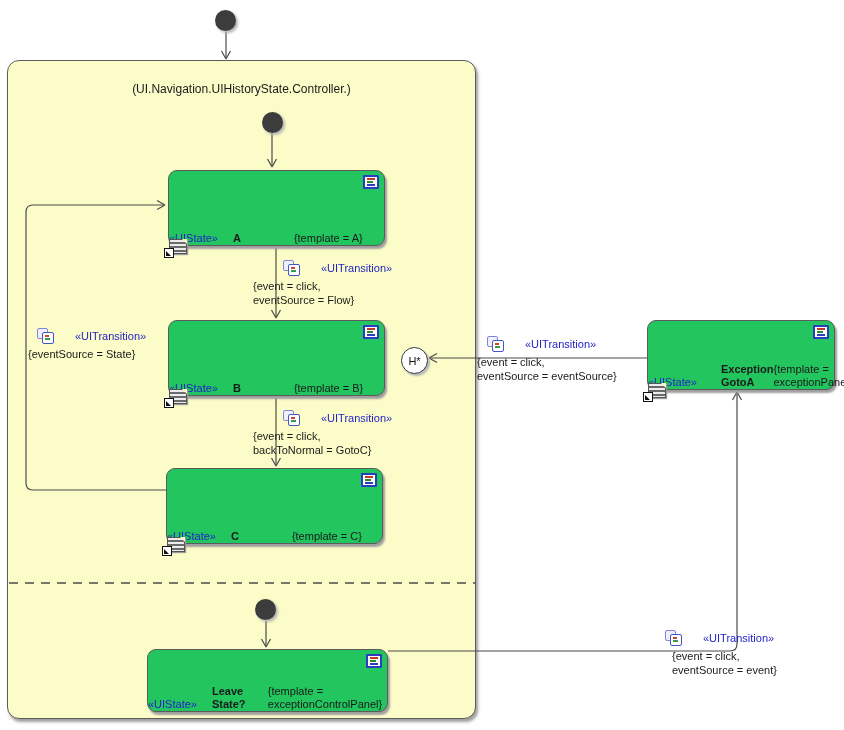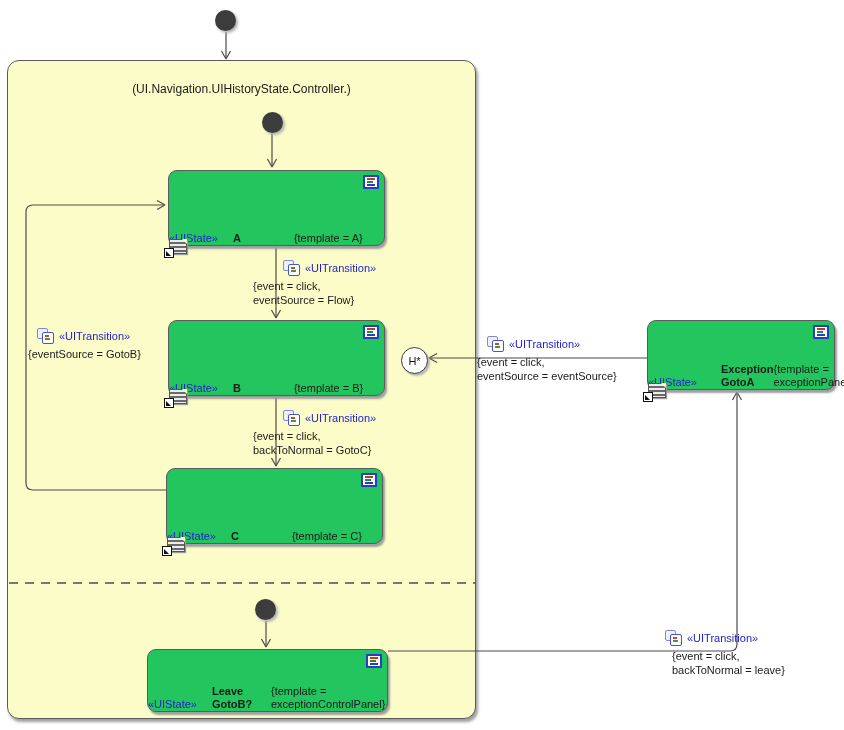--- a/index.html
+++ b/index.html
@@ -44,21 +44,21 @@
     background:repeating-linear-gradient(#ececec 0 2px,#6a6a6a 2px 4px);
     box-shadow:1px 1px 1px #9a9a9a;
   }
   .fi-fold{position:absolute;right:0;top:0;width:0;height:0;
     border-top:5px solid #fcfcc9;border-left:5px solid transparent;}
   .fi-box{position:absolute;left:0;bottom:0;width:8px;height:8px;border:1px solid #111;background:#fff;}
   .fi-box i{position:absolute;left:1px;bottom:1px;width:0;height:0;
     border-bottom:5px solid #111;border-right:5px solid transparent;}
   
   .tlabel{position:absolute;font-size:11px;}
-  .trow{display:flex;align-items:center;gap:5px;height:17px;margin-bottom:4px;}
+  .trow{display:flex;align-items:center;gap:21px;height:17px;margin-bottom:4px;}
   .tstereo{color:#2323C8;white-space:nowrap;}
   .tline{line-height:13.5px;white-space:nowrap;}
   .tr-icon{position:relative;width:17px;height:16px;flex:0 0 auto;}
   .tr-back{position:absolute;left:0;top:0;width:9px;height:9px;border:1px solid #8585d8;background:#eef0fb;border-radius:2px;}
   .tr-front{position:absolute;left:5px;top:4px;width:10px;height:10px;border:1px solid #4455c8;background:#fff;border-radius:2px;}
   .tr-front i{position:absolute;display:block;height:2px;}
   .tf-r{left:2px;top:2px;width:4px;background:#cc4433;}
   .tf-g{left:2px;top:5px;width:5px;background:#3a9a4a;}
   
   .init-dot{position:absolute;width:21px;height:21px;border-radius:50%;background:#3c3c3c;box-shadow:2px 2px 3px #b0b0b0;}
@@ -183,21 +183,21 @@
         <span class="fi-body"></span>
         <span class="fi-fold"></span>
         <span class="fi-box">
           <i></i>
         </span>
       </div>
   </div>
 
   <div class="state" style="left:147px;top:649px;width:241px;height:63px;">
     <div class="st-stereo">«UIState»</div>
-    <div class="st-name nlft">Leave GotoB?</div>
+    <div class="st-name nlft">Leave State?</div>
     <div class="st-constraint" style="margin-top:13px;">{template = exceptionControlPanel}</div>
     <div class="note-icon">
         <i class="nl-r"></i>
         <i class="nl-g"></i>
         <i class="nl-b"></i>
       </div>
   </div>
 
   <div class="tlabel" style="left:253px;top:259px;">
     <div class="trow" style="margin-left:30px;">
@@ -233,21 +233,21 @@
     <div class="trow" style="margin-left:9px;">
       <span class="tr-icon">
           <span class="tr-back"></span>
           <span class="tr-front">
             <i class="tf-r"></i>
             <i class="tf-g"></i>
           </span>
         </span>
       <span class="tstereo">«UITransition»</span>
     </div>
-    <div class="tline">{eventSource = GotoB}</div>
+    <div class="tline">{eventSource = State}</div>
   </div>
 
   <div class="tlabel" style="left:477px;top:335px;">
     <div class="trow" style="margin-left:10px;">
       <span class="tr-icon">
           <span class="tr-back"></span>
           <span class="tr-front">
             <i class="tf-r"></i>
             <i class="tf-g"></i>
           </span>
@@ -263,16 +263,16 @@
       <span class="tr-icon">
           <span class="tr-back"></span>
           <span class="tr-front">
             <i class="tf-r"></i>
             <i class="tf-g"></i>
           </span>
         </span>
       <span class="tstereo">«UITransition»</span>
     </div>
     <div class="tline" style="margin-left:7px;">{event = click,</div>
-    <div class="tline" style="margin-left:7px;">backToNormal = leave}</div>
+    <div class="tline" style="margin-left:7px;">eventSource = event}</div>
   </div>
 
 </div>
 
 </body></html>

